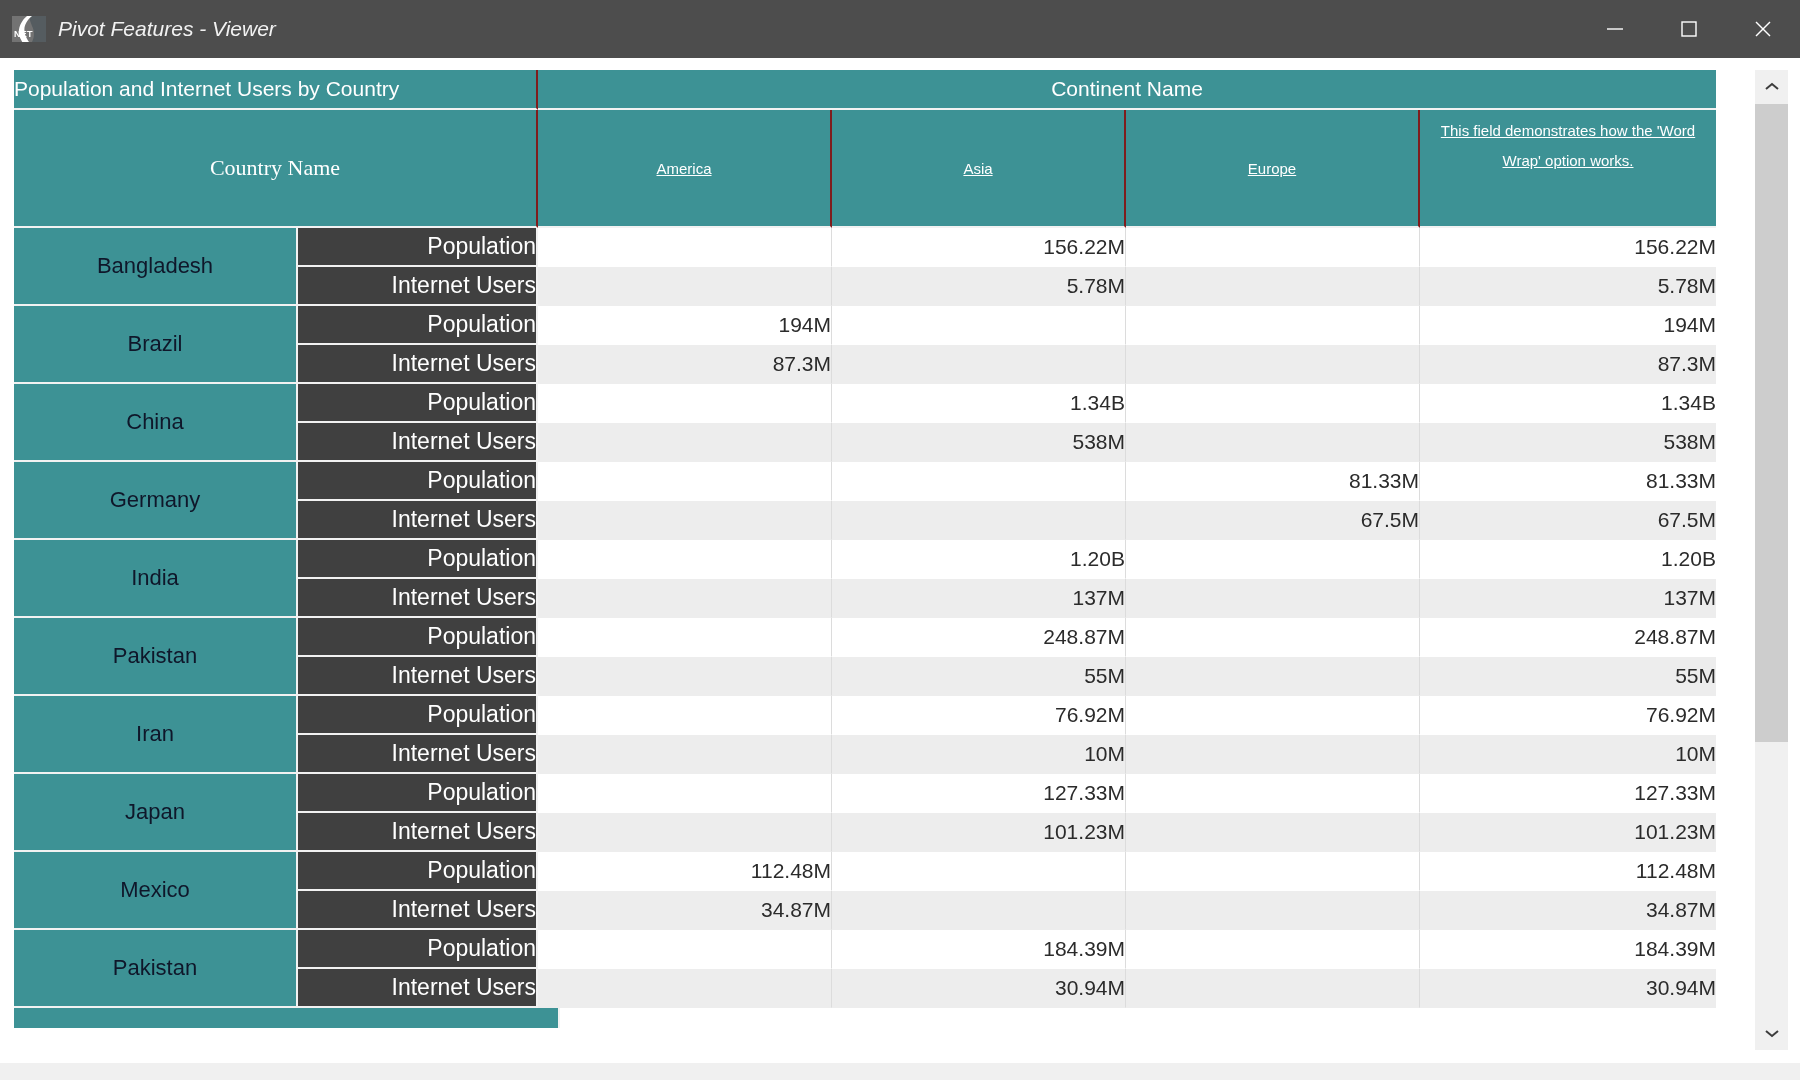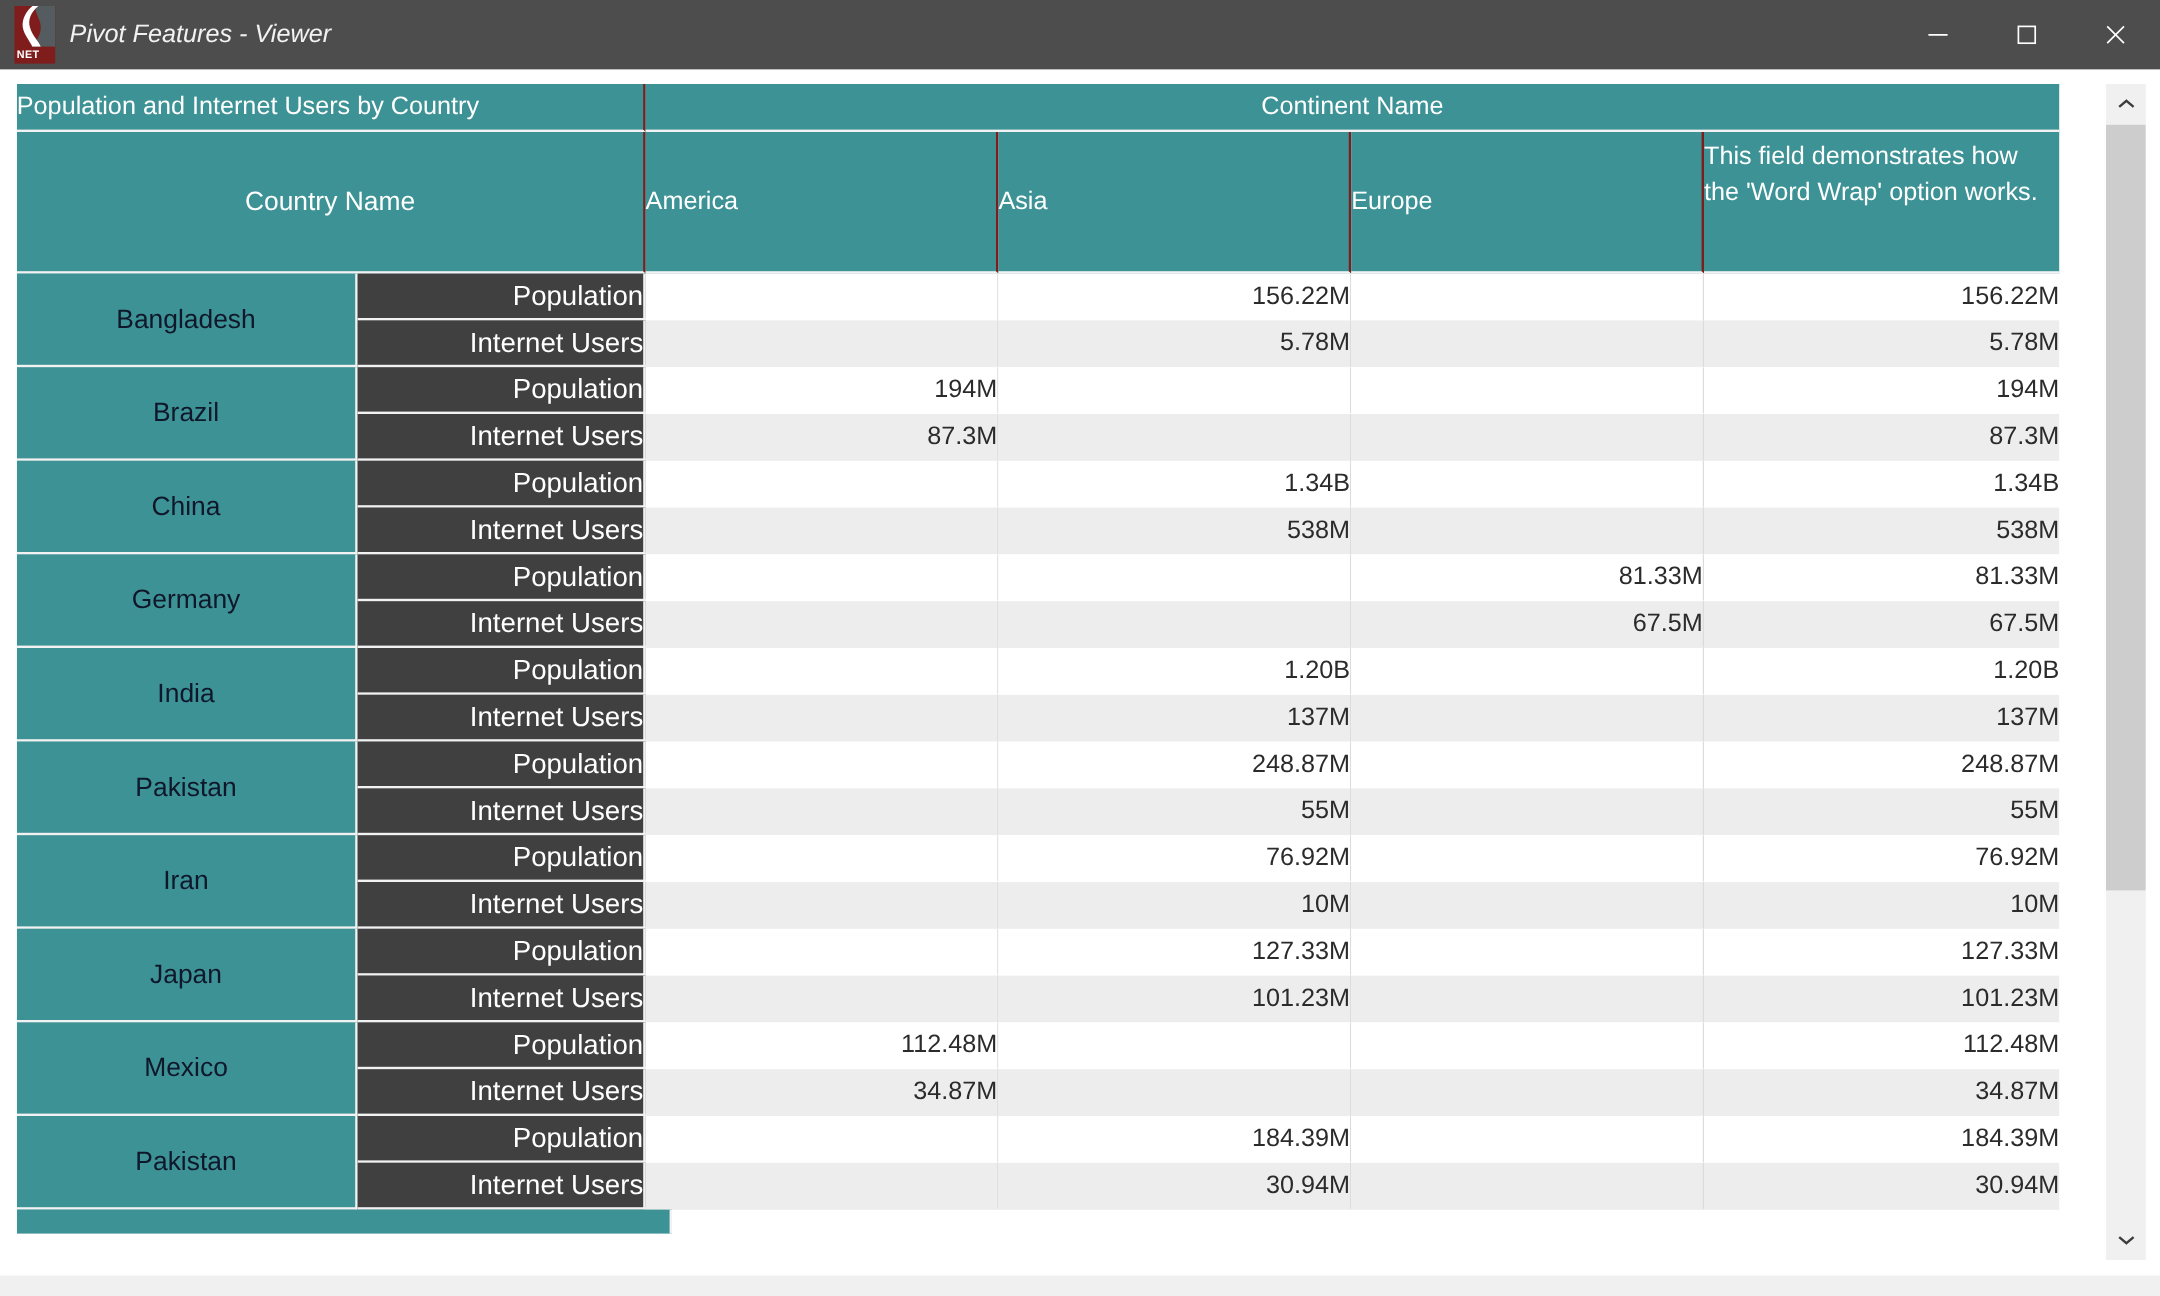--- a/index.html
+++ b/index.html
@@ -28,24 +28,24 @@
     flex: 0 0 58px;
   }
   .titlebar-left {
     display: flex;
     align-items: center;
     padding-left: 12px;
     flex: 1 1 auto;
     min-width: 0;
   }
   .app-icon {
-    width: 34px; height: 48px;
+    width: 34px; height: 26px;
     position: relative;
     flex: 0 0 34px;
-    background: #7f1d1d;
+    background: #737373;
     overflow: hidden;
   }
   .app-icon .swoosh {
     position: absolute;
     left: 0; top: 0; width: 34px; height: 34px;
   }
   .app-icon .net-tag {
     position: absolute;
     left: 2px; bottom: 3px;
     font-size: 9px;
@@ -126,27 +126,29 @@
   .hdr-continent {
     font-size: 21px;
     height: 40px;
     line-height: 28px;
   }
   .hdr-country {
     font-size: 22px;
     text-align: center;
     height: 118px;
     vertical-align: middle;
+    font-family: Liberation Serif, serif;
   }
   .hdr-col {
-    font-size: 21px;
-    text-align: left;
+    font-size: 15px;
+    text-align: center;
     height: 118px;
     vertical-align: middle;
     padding: 0 8px;
+    text-decoration: underline;
   }
   .hdr-col.wrap {
     white-space: normal;
     line-height: 30px;
     vertical-align: top;
     padding-top: 6px;
   }
 
   
   .rh-country {

